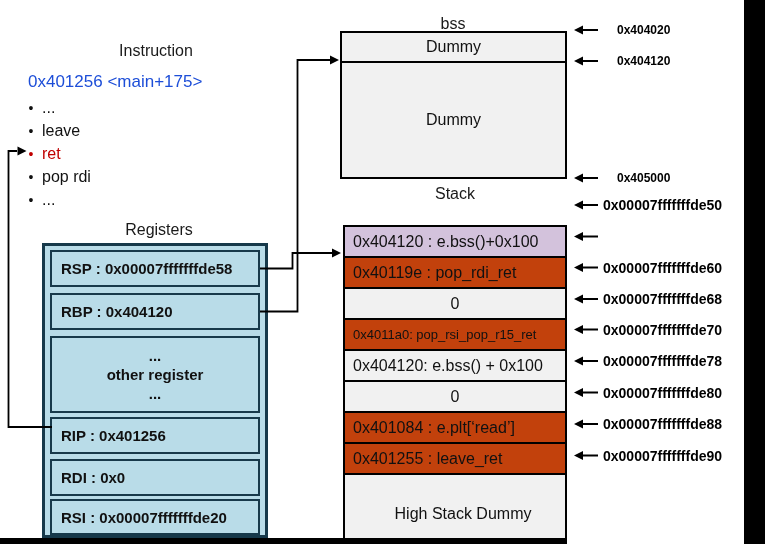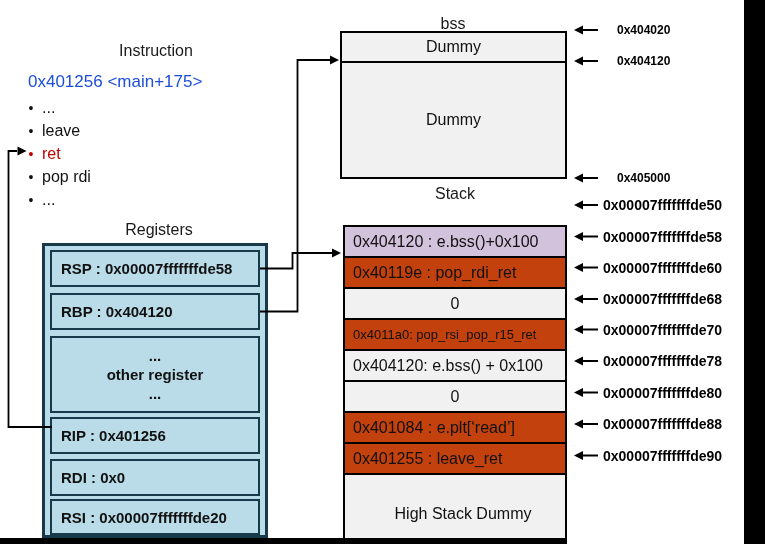--- a/index.html
+++ b/index.html
@@ -144,21 +144,20 @@
     <div class="srow bg-gray last">
       <span>High Stack Dummy</span>
     </div>
   </div>
 
   <div class="abs addr short" style="top:23px;">0x404020</div>
   <div class="abs addr short" style="top:54px;">0x404120</div>
   <div class="abs addr short" style="top:171px;">0x405000</div>
 
   <div class="abs addr long" style="top:198px;">0x00007fffffffde50</div>
-  <div class="abs addr long" style="top:229.5px;">0x00007fffffffde58</div>
   <div class="abs addr long" style="top:260.5px;">0x00007fffffffde60</div>
   <div class="abs addr long" style="top:292px;">0x00007fffffffde68</div>
   <div class="abs addr long" style="top:322.5px;">0x00007fffffffde70</div>
   <div class="abs addr long" style="top:354px;">0x00007fffffffde78</div>
   <div class="abs addr long" style="top:385.5px;">0x00007fffffffde80</div>
   <div class="abs addr long" style="top:417px;">0x00007fffffffde88</div>
   <div class="abs addr long" style="top:448.5px;">0x00007fffffffde90</div>
 
   <svg class="overlay" width="765" height="544" viewBox="0 0 765 544">
 

